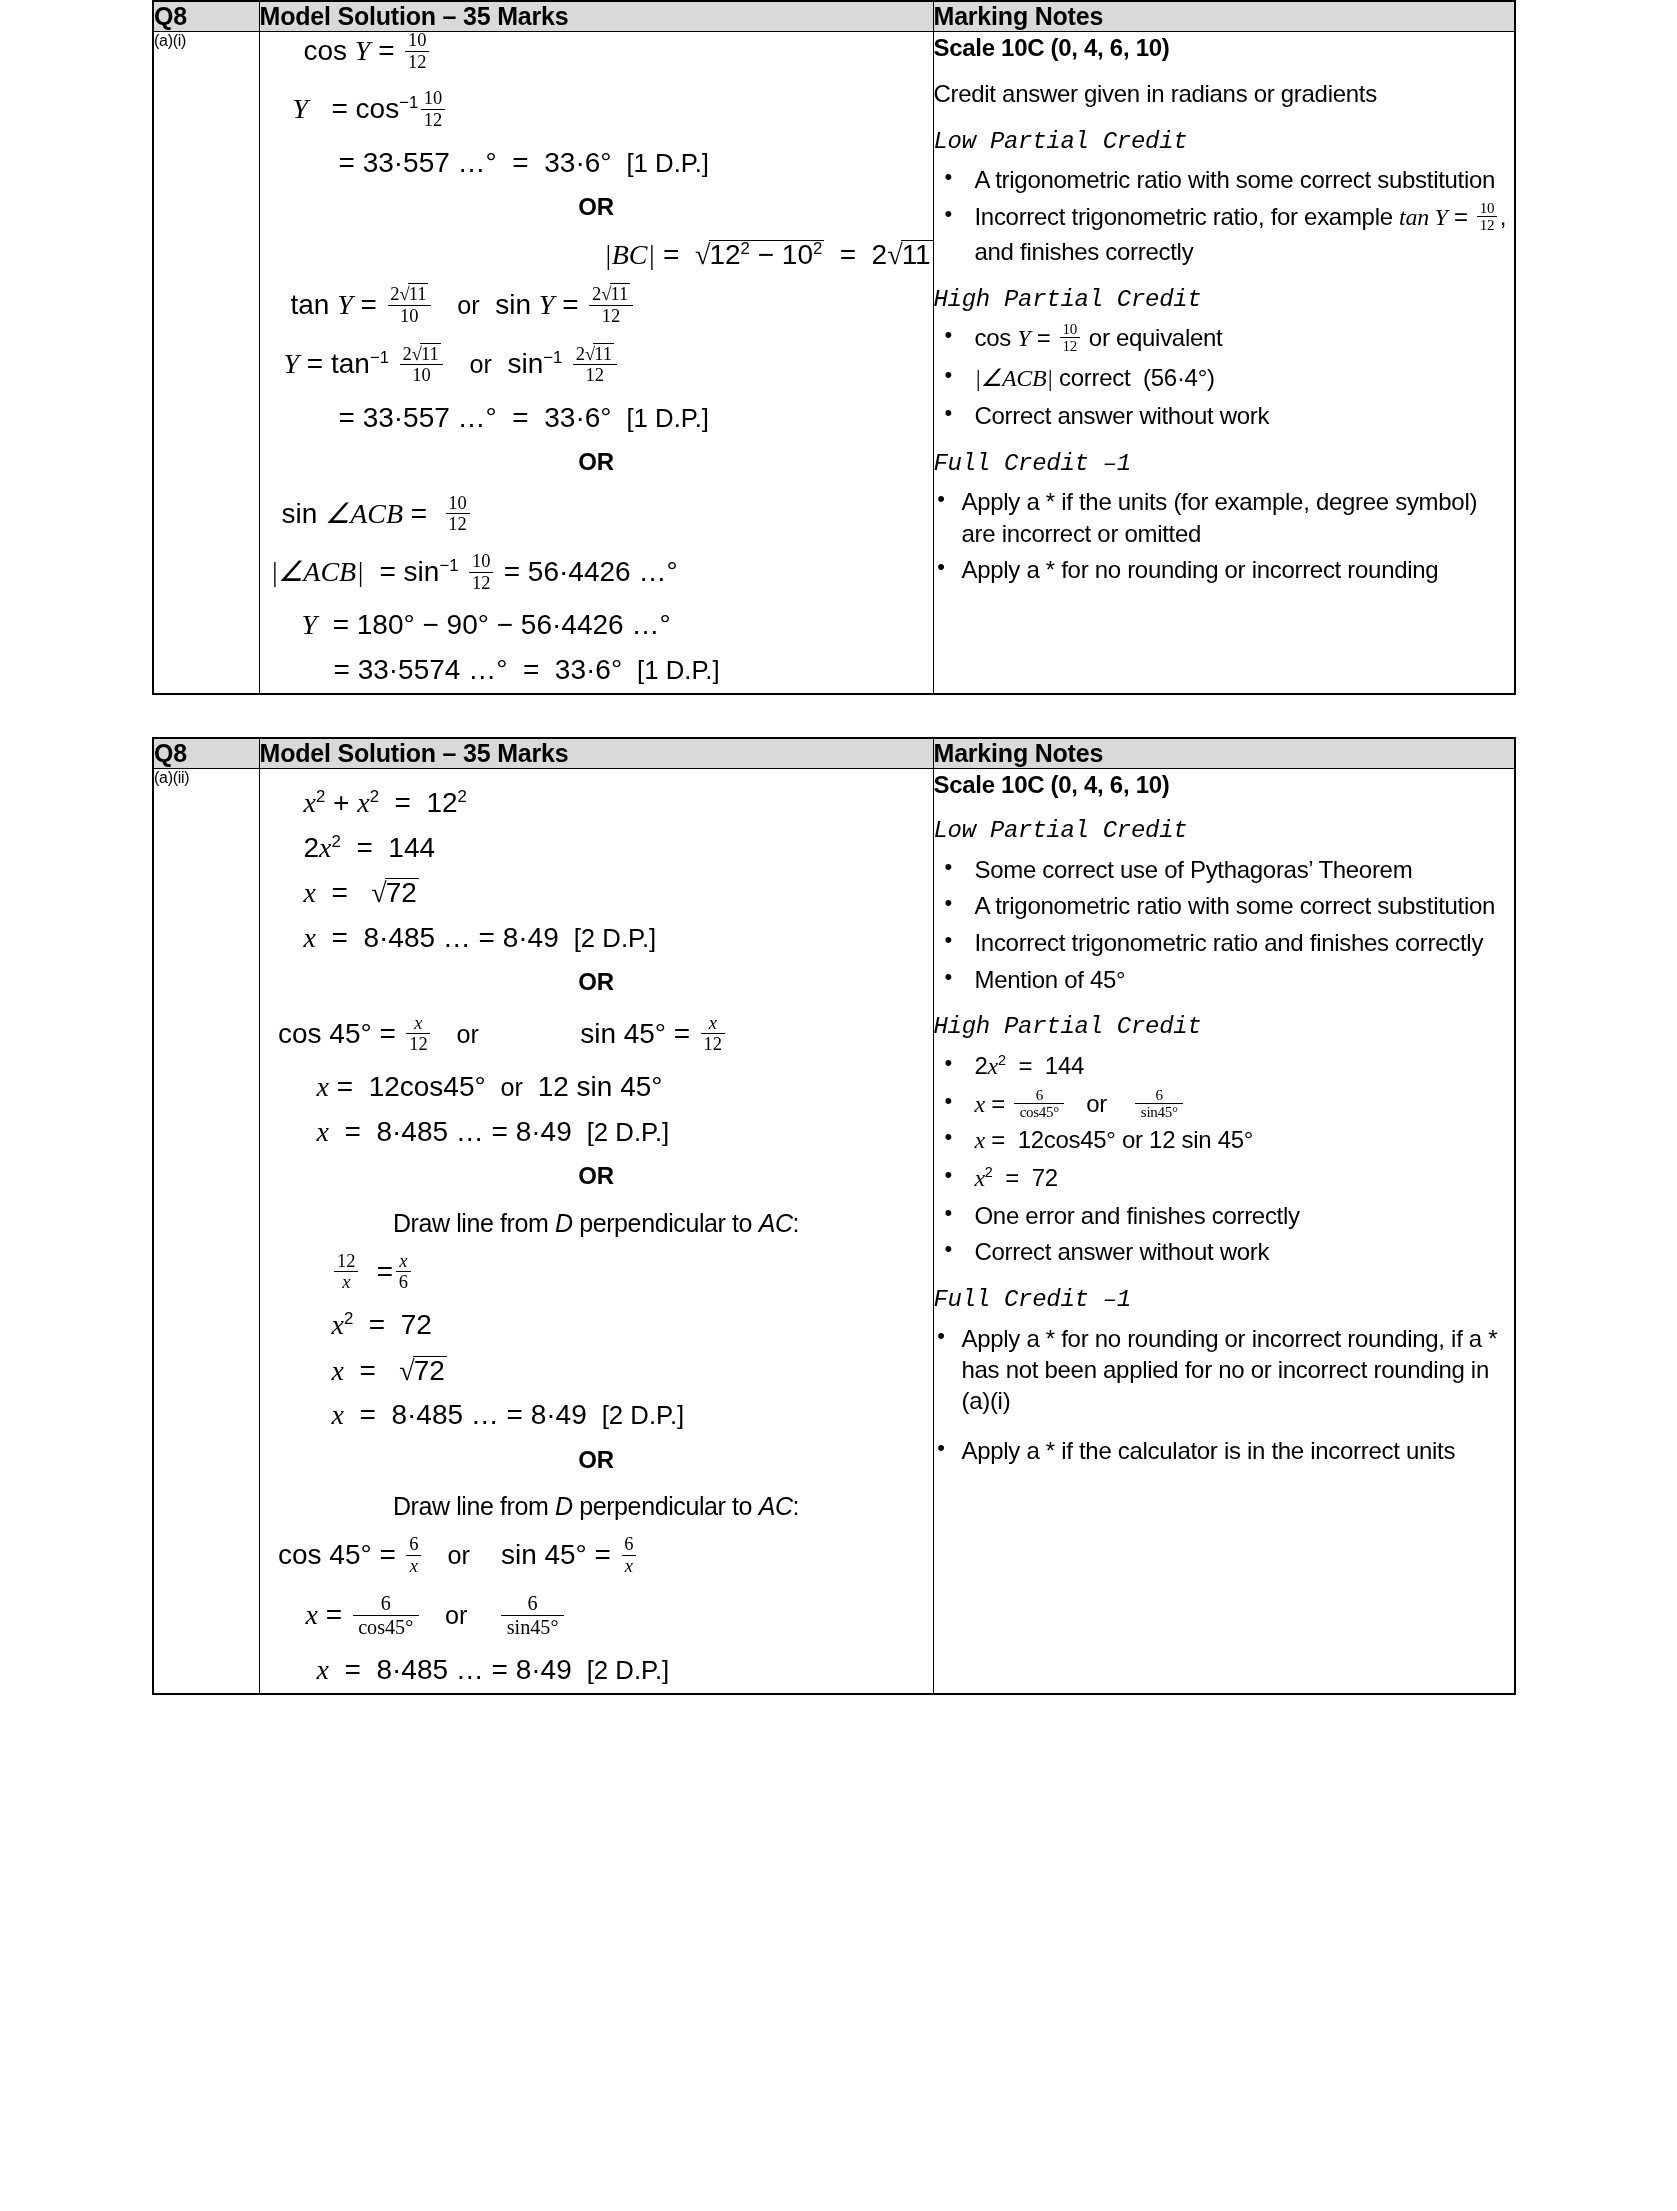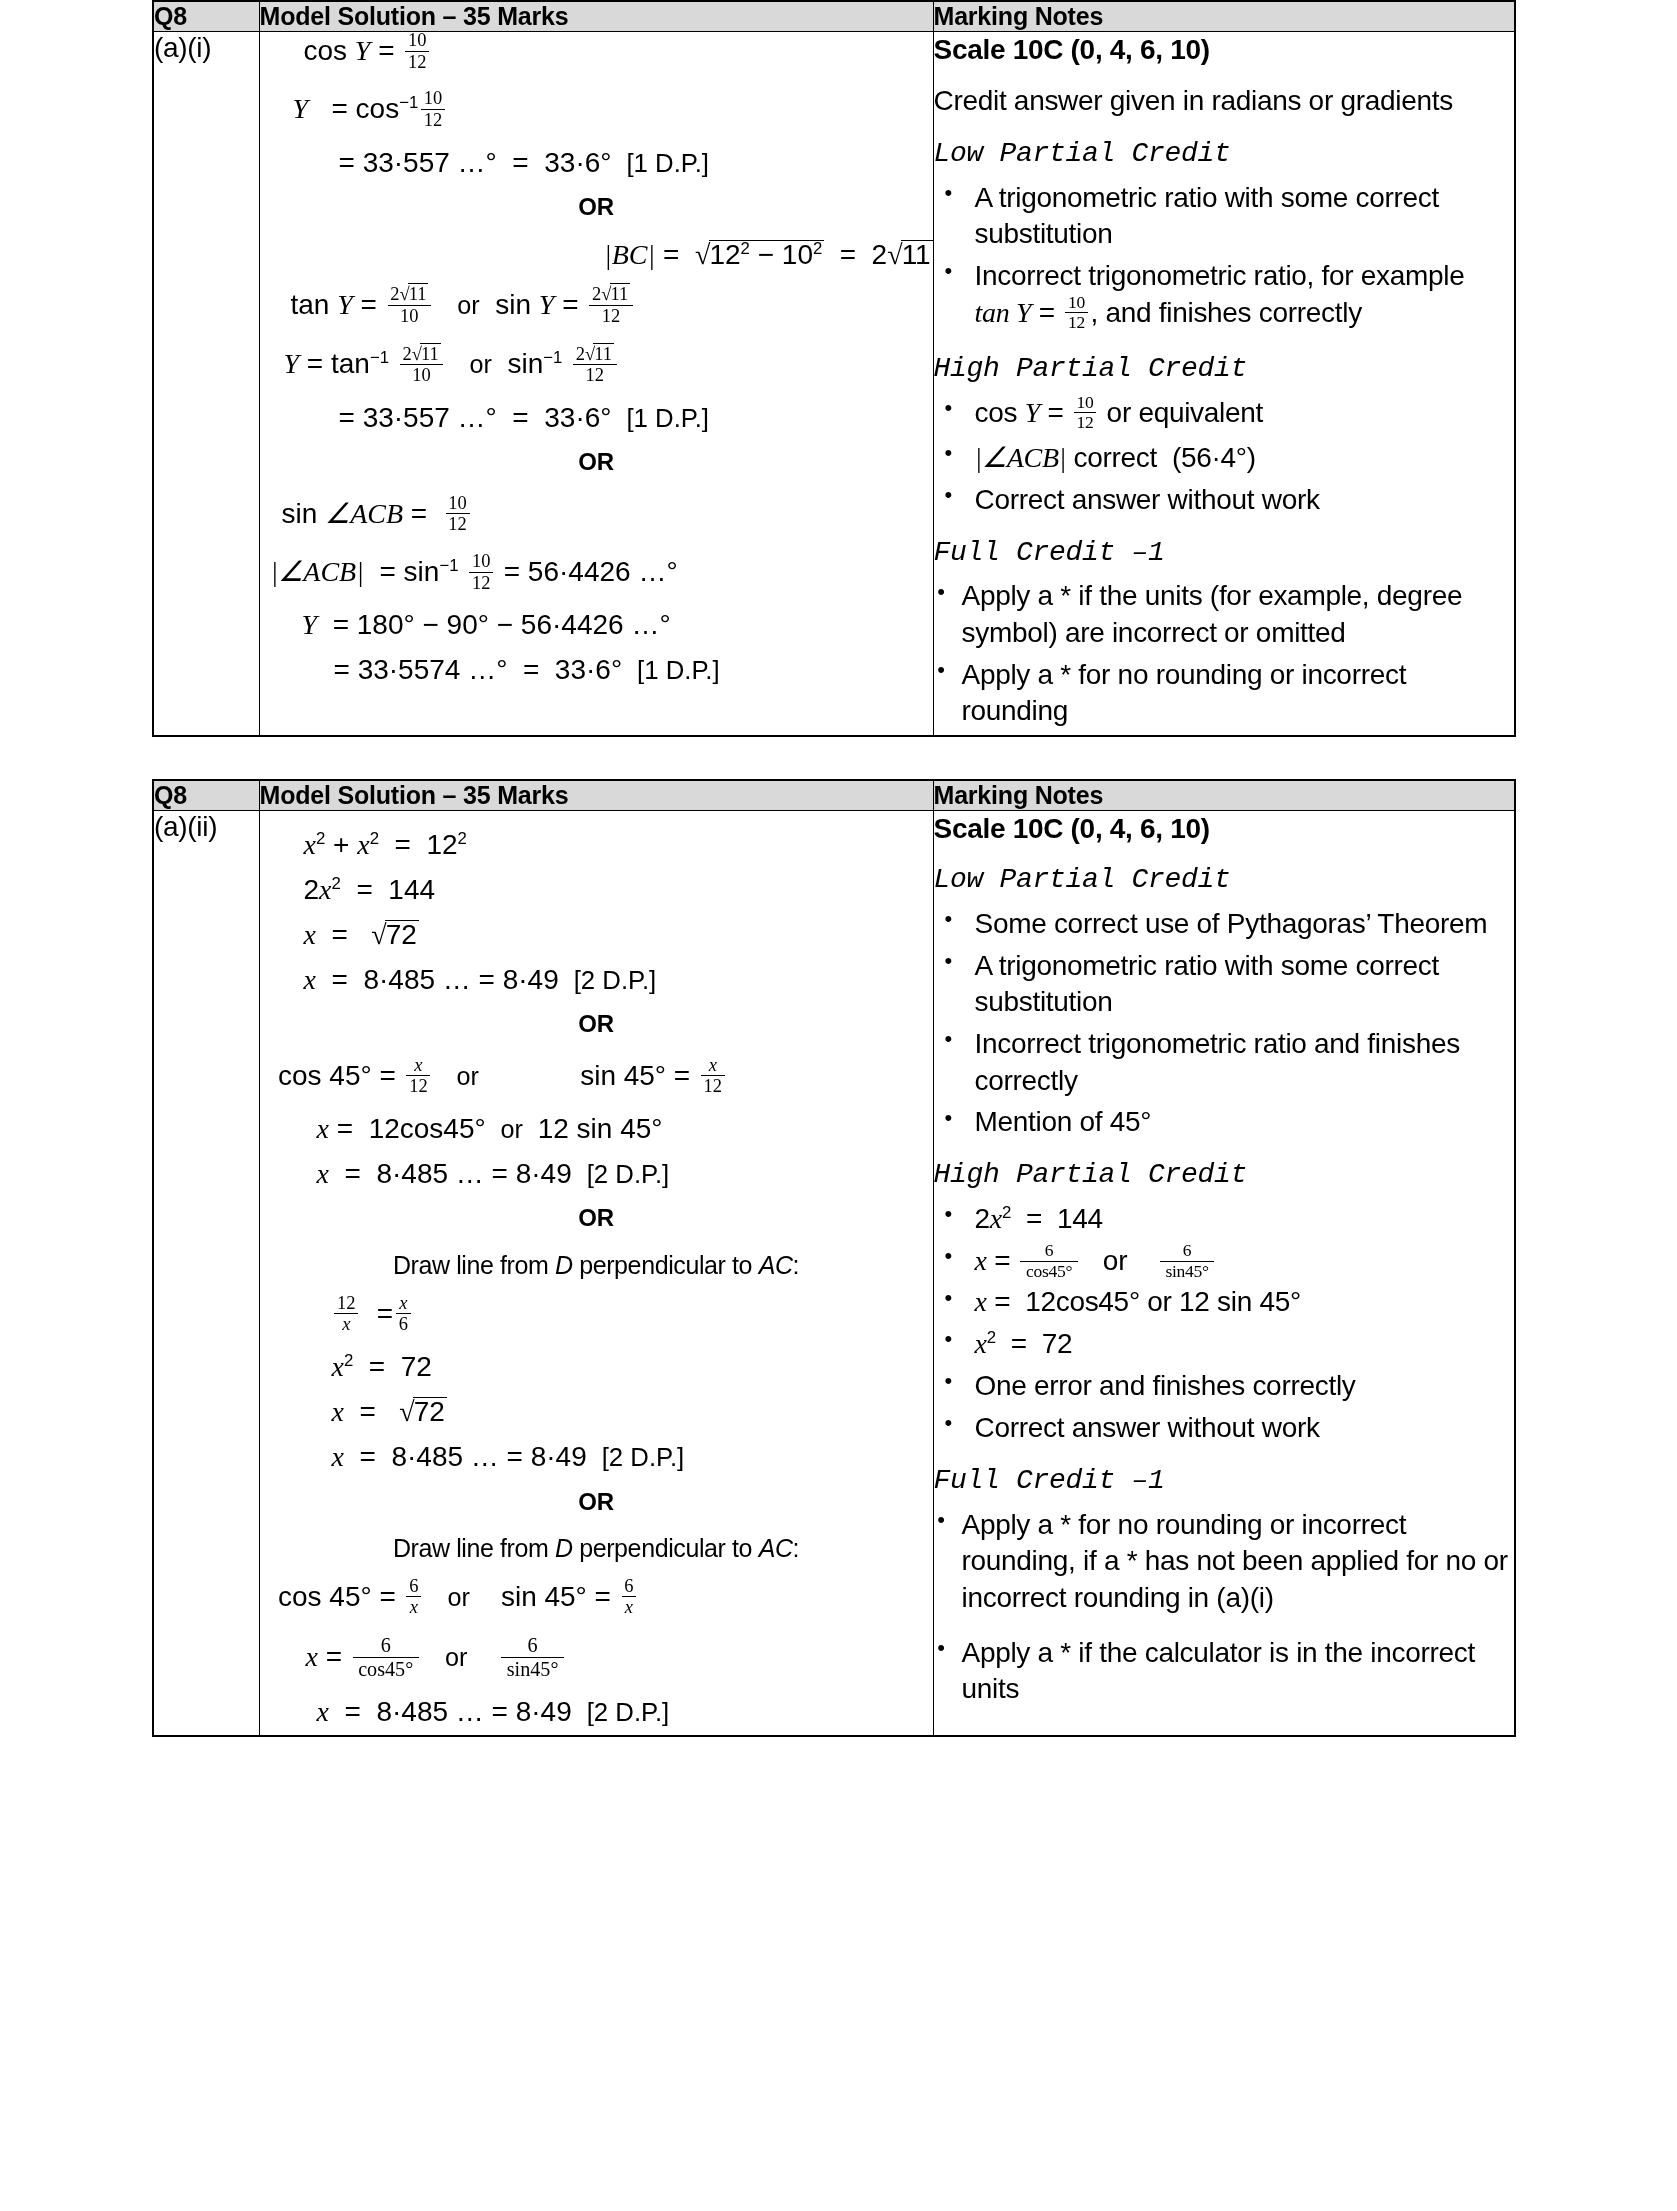--- a/index.html
+++ b/index.html
@@ -42,21 +42,21 @@
   thead th {
     background: #d9d9d9;
     font-weight: bold;
     font-size: 25px;
     text-align: left;
     padding: 13px 13px 14.8px 13px;
     letter-spacing: -0.2px;
   }
 
   td.qcell {
-    font-size: 28px;
+    font-size: 16px;
     padding: 13px 7.4px 7.4px 13px;
     letter-spacing: -0.3px;
   }
 
   td.mscell {
     padding: 13px 9.2px 16.6px 9.2px;
   }
   td.mncell {
     padding: 13px 11px 16.6px 14.8px;
   }
@@ -123,21 +123,21 @@
   }
   .sqrt > .rad { display: inline-block; }
   .sqrt > .body {
     display: inline-block;
     border-top: 1.7px solid #000;
     padding: 0 1.8px 0 0.9px;
     margin-left: -1.8px;
   }
 
   
-  .mn { font-size: 28px; line-height: 1.30; letter-spacing: -0.3px; }
+  .mn { font-size: 24px; line-height: 1.30; letter-spacing: -0.3px; }
   .mn .hdr {
     font-weight: bold;
     margin: 0 0 14.8px 0;
   }
   .mn .sub {
     font-style: italic;
     margin: 16.6px 0 7.4px 0;
     font-family: Liberation Mono, monospace;
   }
   .mn .sub.first { margin-top: 13px; }

